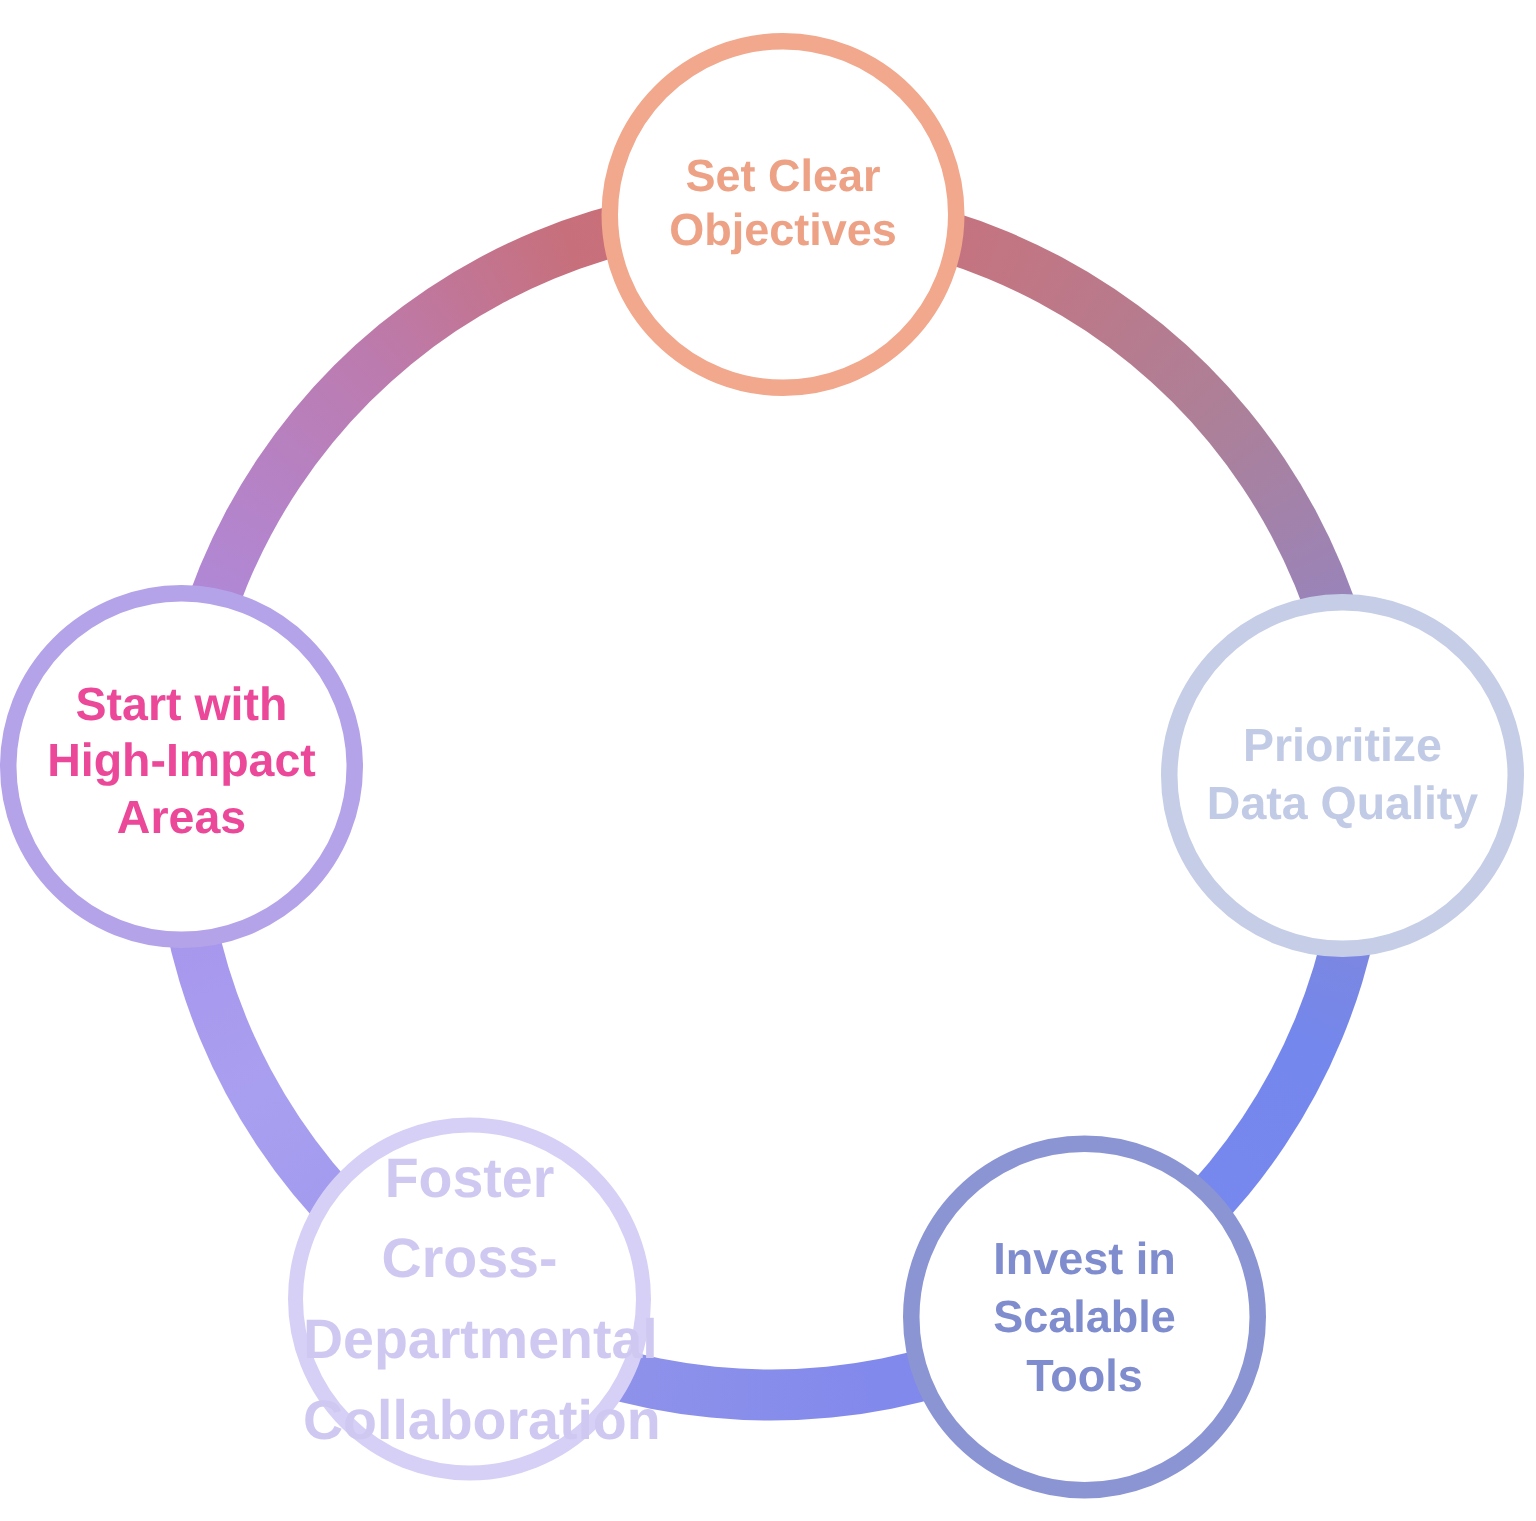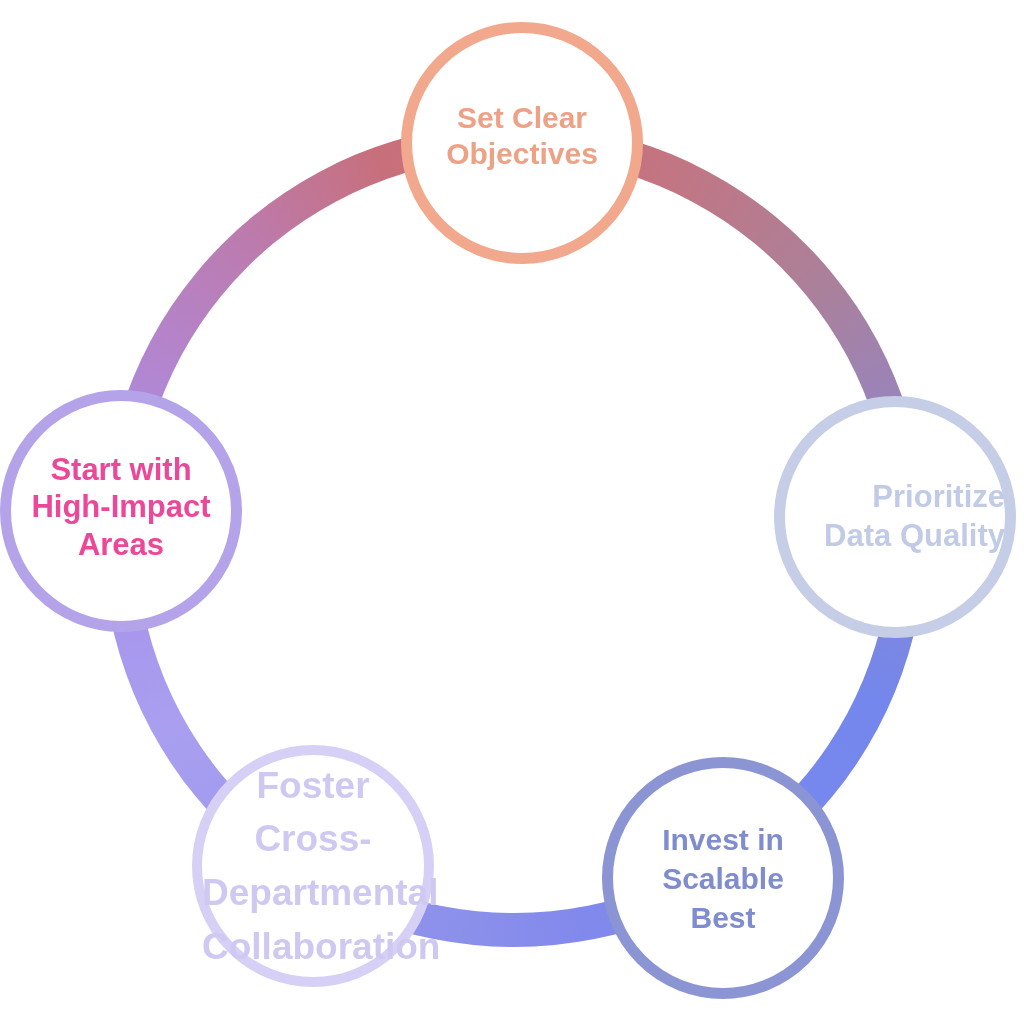--- a/index.html
+++ b/index.html
@@ -46,21 +46,21 @@
     align-items: center;
     justify-content: center;
     text-align: center;
     font-weight: bold;
   }
   .node .label {
     white-space: pre-line;
     width: 100%;
   }
   .node-top          { left: 401px; top: 22px;  font-size: 30px; line-height: 1.2;  padding-bottom: 14px; }
-  .node-right        { left: 774px; top: 396px; font-size: 31px; line-height: 1.25; text-align: right; }
+  .node-right        { left: 774px; top: 396px; font-size: 31px; line-height: 1.25; }
   .node-bottom-right { left: 602px; top: 757px; font-size: 30px; line-height: 1.3;  }
   .node-bottom-left  { left: 192px; top: 745px; font-size: 37px; line-height: 1.45; border-width: 10px; }
   .node-left         { left: 0px;   top: 390px; font-size: 31px; line-height: 1.2;  padding-bottom: 8px; }
   
   .center-circle {
     position: absolute;
     left: 362px;
     top: 356px;
     width: 304px;
     height: 304px;
@@ -92,21 +92,21 @@
   </div>
 
   <div class="node node-right" style="border-color: rgb(198, 206, 231); color: rgb(194, 203, 229);">
     <span class="label">Prioritize
 Data Quality</span>
   </div>
 
   <div class="node node-bottom-right" style="border-color: rgb(139, 149, 211); color: rgb(127, 140, 206);">
     <span class="label">Invest in
 Scalable
-Best</span>
+Tools</span>
   </div>
 
   <div class="node node-bottom-left" style="border-color: rgb(215, 208, 246); color: rgb(207, 201, 242);">
     <span class="label">Foster Cross-
 Departmental
 Collaboration</span>
   </div>
 
   <div class="node node-left" style="border-color: rgb(181, 163, 234); color: #ec4899;">
     <span class="label">Start with

